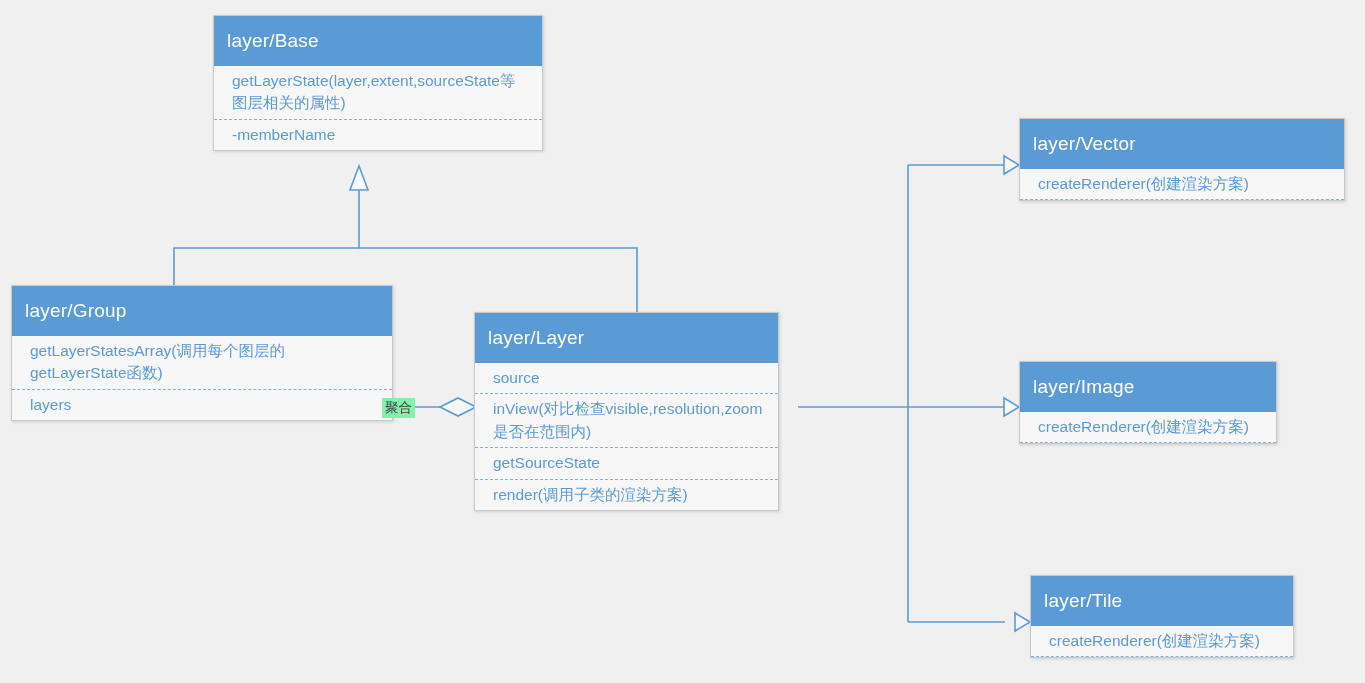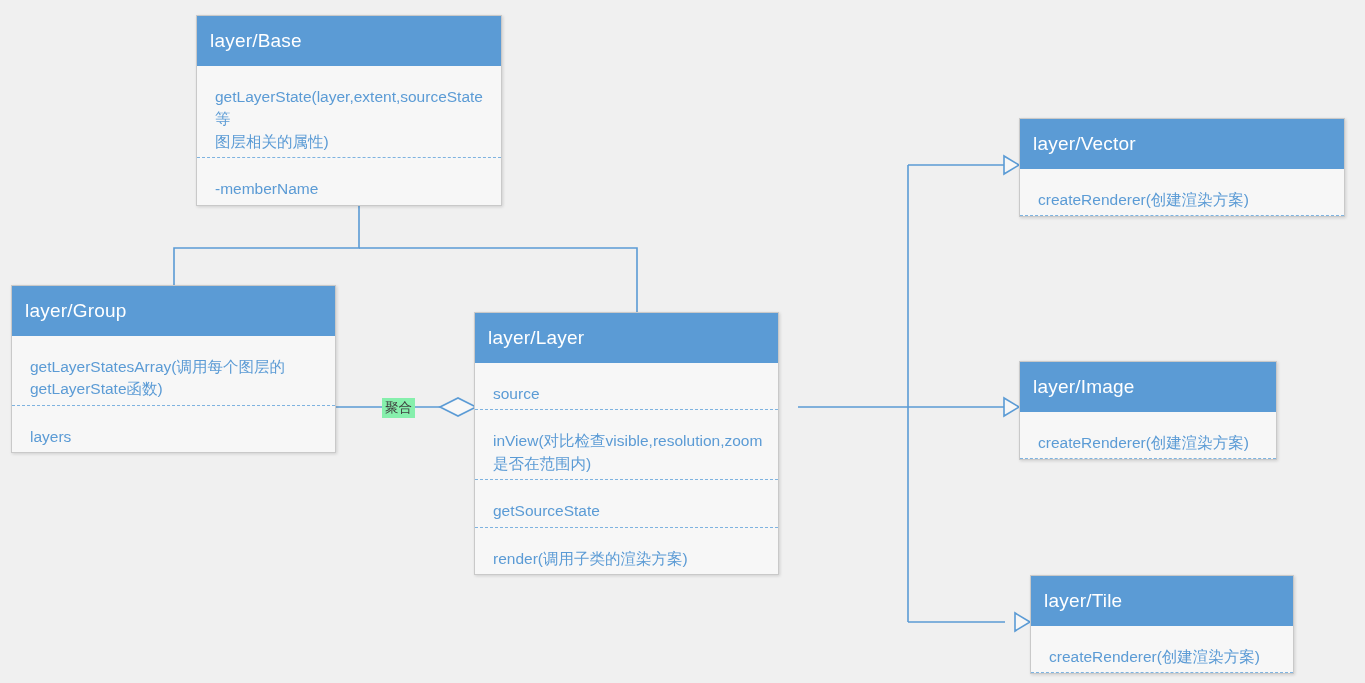--- a/index.html
+++ b/index.html
@@ -46,21 +46,21 @@
     white-space: nowrap;
   }
   .uml-body {
     background: #f7f7f7;
     padding: 0;
   }
   .uml-row {
     color: #5b9bd5;
     font-size: 15.5px;
     line-height: 1.45;
-    padding: 20px 10px 4px 18px;
+    padding: 4px 10px 4px 18px;
     border-bottom: 1px dashed #7eb3e0;
     white-space: pre-line;
   }
   .uml-row.last-plain {
     border-bottom: none;
   }
 
   
   .edge-label {
     position: absolute;
@@ -96,30 +96,30 @@
       <line x1="908" y1="165" x2="908" y2="622" stroke="#5b9bd5" stroke-width="1.6"></line>
       <line x1="908" y1="165" x2="1005" y2="165" stroke="#5b9bd5" stroke-width="1.6"></line>
       <line x1="908" y1="407" x2="1005" y2="407" stroke="#5b9bd5" stroke-width="1.6"></line>
       <line x1="908" y1="622" x2="1005" y2="622" stroke="#5b9bd5" stroke-width="1.6"></line>
       <polygon points="1019,165 1004,156 1004,174" fill="#f7f7f7" stroke="#5b9bd5" stroke-width="1.6"></polygon>
       <polygon points="1019,407 1004,398 1004,416" fill="#f7f7f7" stroke="#5b9bd5" stroke-width="1.6"></polygon>
       <polygon points="1030,622 1015,613 1015,631" fill="#f7f7f7" stroke="#5b9bd5" stroke-width="1.6"></polygon>
     </g>
   </svg>
 
-  <div class="uml-box" style="left:196px; top:15px; width:306px;">
+  <div class="uml-box" style="left:213px; top:15px; width:330px;">
     <div class="uml-header">layer/Base</div>
     <div class="uml-body">
       <div class="uml-row">getLayerState(layer,extent,sourceState等
 图层相关的属性)</div>
       <div class="uml-row last-plain">-memberName</div>
     </div>
   </div>
 
-  <div class="uml-box" style="left:11px; top:285px; width:325px;">
+  <div class="uml-box" style="left:11px; top:285px; width:382px;">
     <div class="uml-header">layer/Group</div>
     <div class="uml-body">
       <div class="uml-row">getLayerStatesArray(调用每个图层的
 getLayerState函数)</div>
       <div class="uml-row last-plain">layers</div>
     </div>
   </div>
 
   <div class="uml-box" style="left:474px; top:312px; width:305px;">
     <div class="uml-header">layer/Layer</div>

